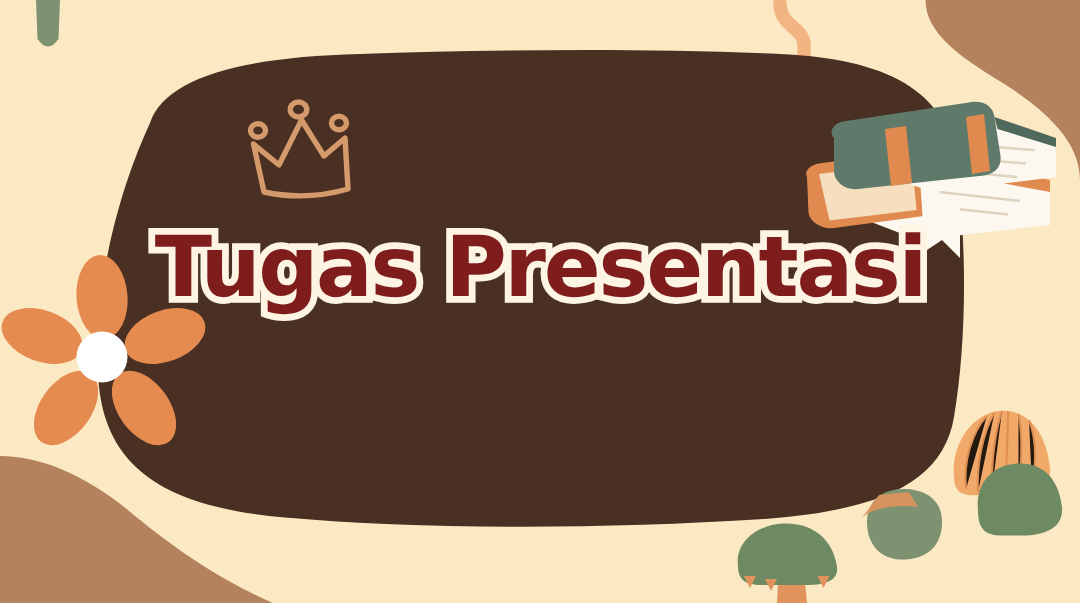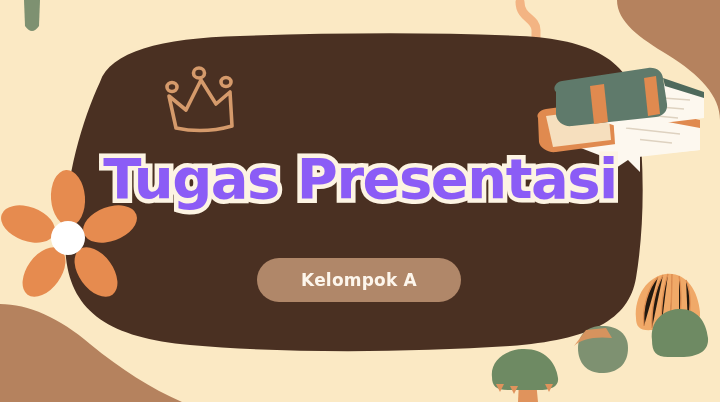--- a/index.html
+++ b/index.html
@@ -32,21 +32,21 @@
     width: 720px;
     text-align: center;
     z-index: 40;
   }
   #slide-title {
     display: inline-block;
     font-family: "DejaVu Sans", sans-serif;
     font-size: 56px;
     font-weight: 700;
     letter-spacing: -1.5px;
-    color: #8b5cf6;
+    color: #7f1d1d;
     line-height: 1.05;
     -webkit-text-stroke: 9px #fdf4e3;
     paint-order: stroke fill;
     text-shadow: 0 0 0 #fdf4e3;
     margin: 0;
     text-align: center;
   }
   
   #subtitle-pill {
     position: absolute;
@@ -173,17 +173,14 @@
       <path d="M510,386 L514,394 L518,386 Z" fill="#e0935c"></path>
       <path d="M545,384 L549,392 L553,384 Z" fill="#e0935c"></path>
     </g>
 
   </svg>
 
   <div id="title-block">
     <h1 id="slide-title">Tugas Presentasi</h1>
   </div>
 
-  <div id="subtitle-pill">
-    <span id="subtitle-text">Kelompok A</span>
-  </div>
 
 </div>
 
 </body></html>

